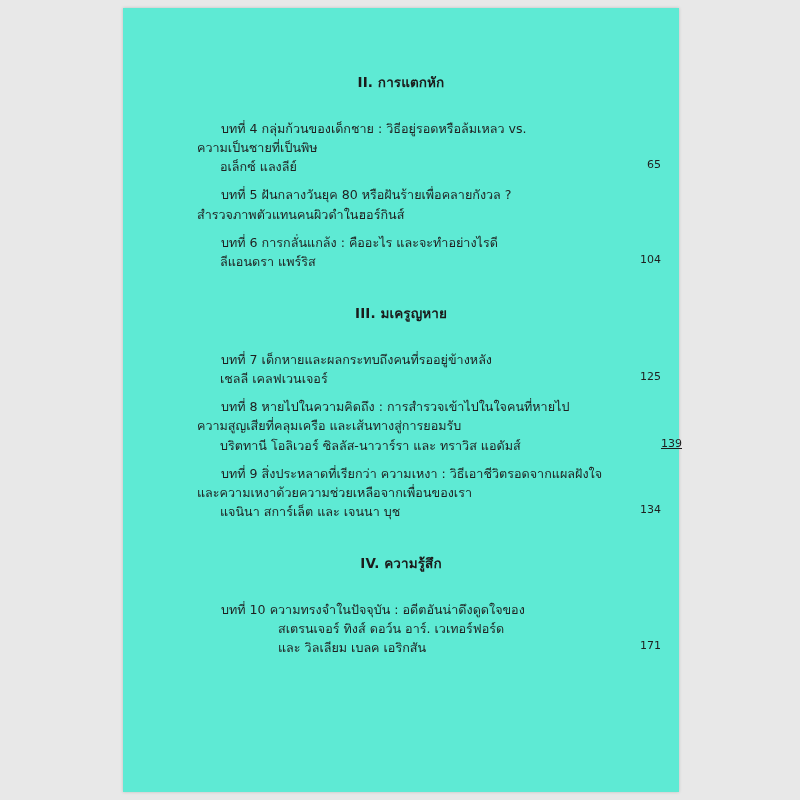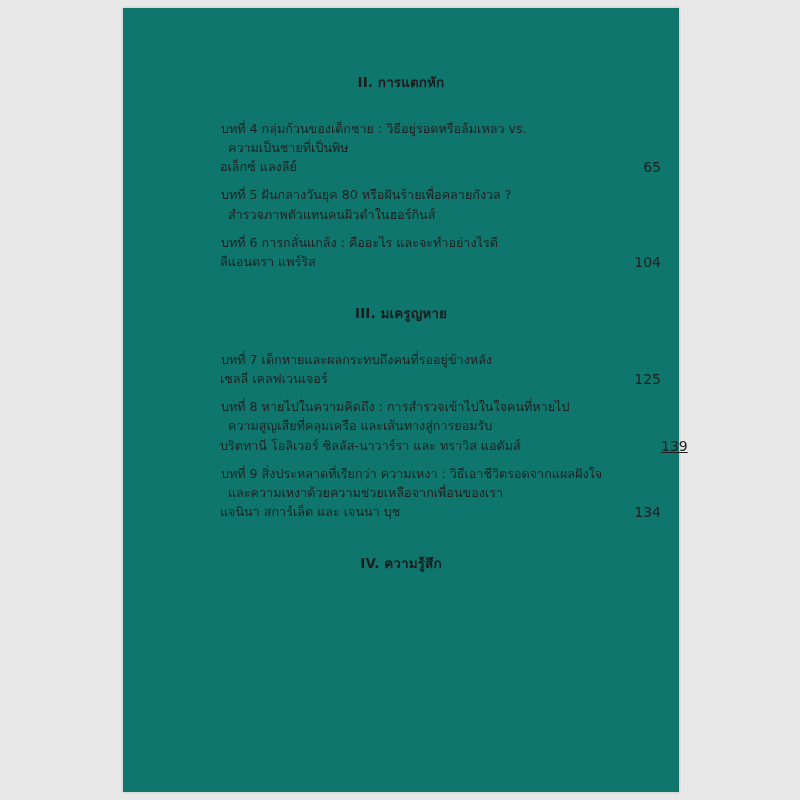--- a/index.html
+++ b/index.html
@@ -12,21 +12,21 @@
     background: #e8e8e8;
     font-family: "DejaVu Sans", sans-serif;
     overflow: hidden;
   }
   .page {
     position: absolute;
     left: 123px;
     top: 8px;
     width: 556px;
     height: 784px;
-    background: #0f766e;
+    background: #5eead4;
     box-shadow: 0 0 3px rgba(0,0,0,0.18);
   }
   .content {
     position: absolute;
     left: 0;
     top: 0;
     width: 556px;
     padding: 0;
   }
   .section {
@@ -47,30 +47,30 @@
     position: relative;
     font-size: 12.6px;
     color: #1f1f1f;
     line-height: 1.52;
     white-space: nowrap;
   }
   .line .txt {
     display: inline-block;
   }
   .indent-0 { padding-left: 78px; margin-left: 20px; }
-  .indent-1 { padding-left: 105px; }
+  .indent-1 { padding-left: 74px; }
   .indent-2 { padding-left: 97px; }
   .indent-3 { padding-left: 155px; }
   .pagenum {
     position: absolute;
     right: 0;
     top: 0;
     width: 70px;
     text-align: left;
-    font-size: 14px;
+    font-size: 11px;
     color: #1f1f1f;
   }
   .pagenum.p-right { right: 18px; text-align: right; width: 40px; }
   .gap-sec { height: 31px; }
   .gap-top { height: 63px; }
   .gap-after-title { height: 17px; }
 </style>
 </head>
 <body>
 
@@ -167,15 +167,29 @@
         </div>
       </div>
     </div>
 
     <div class="gap-sec"></div>
 
     <div class="section">
       <div class="section-title">IV. ความรู้สึก</div>
       <div class="gap-after-title"></div>
 
+      <div class="entry">
+        <div class="line indent-0">
+          <span class="txt">บทที่ 10 ความทรงจำในปัจจุบัน : อดีตอันน่าดึงดูดใจของ</span>
+          <span class="pagenum p-right"></span>
+        </div>
+        <div class="line indent-3">
+          <span class="txt">สเตรนเจอร์ ทิงส์ ดอว์น อาร์. เวเทอร์ฟอร์ด</span>
+          <span class="pagenum p-right"></span>
+        </div>
+        <div class="line indent-3">
+          <span class="txt">และ วิลเลียม เบลค เอริกสัน</span>
+          <span class="pagenum p-right">171</span>
+        </div>
+      </div>
     </div>
   </div>
 </div>
 
 </body></html>

